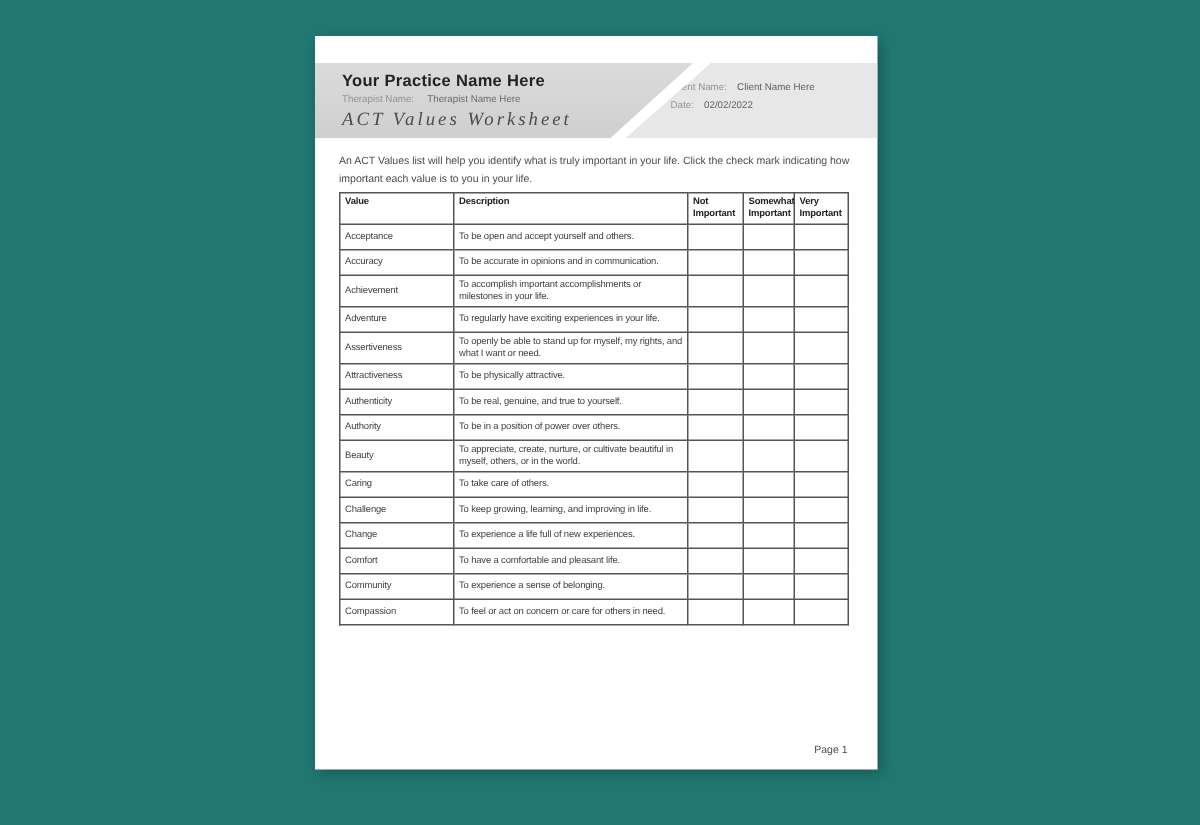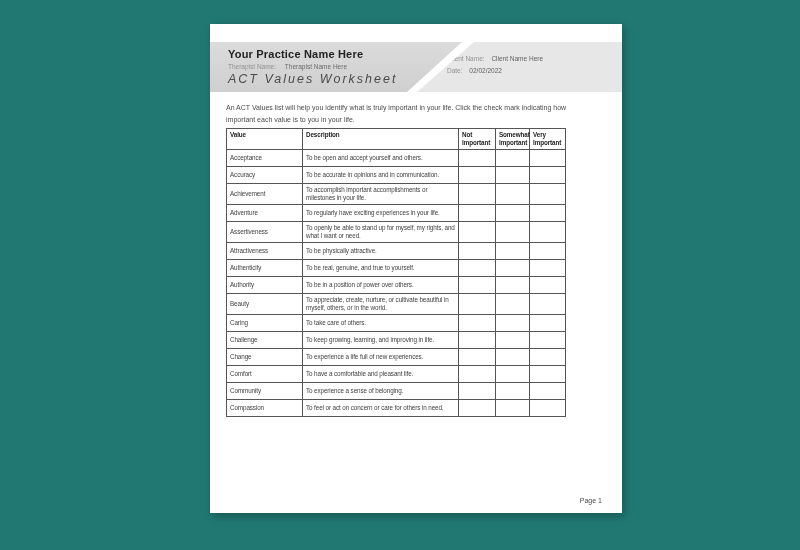--- a/index.html
+++ b/index.html
@@ -3,37 +3,37 @@
 <meta charset="utf-8">
 <style>
   html,body{margin:0;padding:0;}
   body{
     width:800px;height:550px;position:relative;overflow:hidden;
     background:#217873;
     font-family:"Liberation Sans",sans-serif;
     -webkit-font-smoothing:antialiased;
   }
   .paper{
-    position:absolute;left:210px;top:24px;width:412px;height:489px;
+    position:absolute;left:210px;top:24px;width:375px;height:489px;
     background:#ffffff;
     box-shadow:2px 3px 9px rgba(0,0,0,0.28);
   }
   
   .band{position:absolute;top:18px;left:0;right:0;height:50px;}
   .banner-left{
     position:absolute;left:0;top:0;width:252px;height:50px;box-sizing:border-box;
     background:linear-gradient(180deg,#dbdbdb 0%,#cfcfcf 100%);
     clip-path:polygon(0 0,100% 0,calc(100% - 55px) 100%,0 100%);
     padding:6px 0 0 18px;
   }
   .practice-name{font-size:11px;font-weight:bold;color:#222;letter-spacing:.2px;}
   .therapist-line{font-size:6.5px;color:#929292;margin-top:2.5px;}
   .therapist-line .val{color:#6b6b6b;margin-left:7px;}
   .worksheet-title{
-    font-family:Liberation Sans, sans-serif;font-style:italic;
+    font-family:Liberation Serif, serif;font-style:italic;
     font-size:12.5px;color:#4b4b4b;letter-spacing:2px;margin-top:2px;
   }
   .banner-right{
     position:absolute;top:0;right:0;left:207px;height:50px;box-sizing:border-box;
     background:#e7e7e7;
     clip-path:polygon(57px 0,100% 0,100% 100%,0 100%);
     padding:13px 0 0 30px;font-size:6.5px;color:#929292;
   }
   .banner-right .row{margin-bottom:4.5px;}
   .banner-right .val{color:#5f5f5f;margin-left:5px;}

